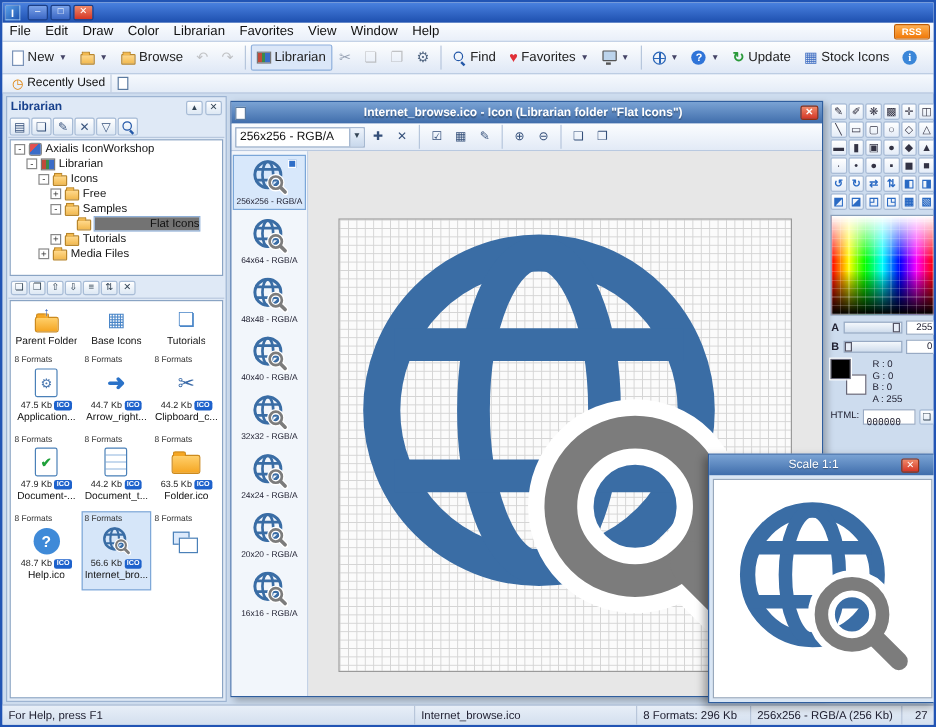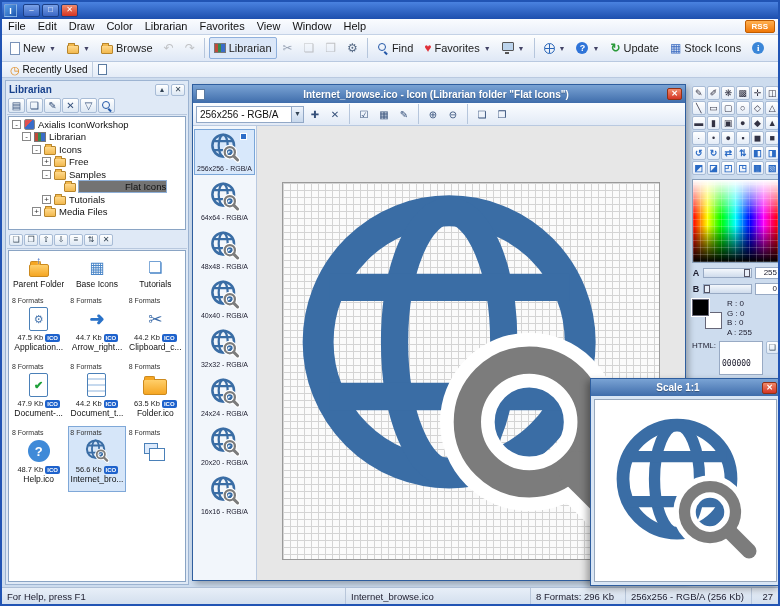--- a/index.html
+++ b/index.html
@@ -196,30 +196,30 @@
   .slider-value { width:24px; height:12px; background:#fff; border:1px solid #98aac4; font-size:8px;
                   text-align:right; padding-right:1px; line-height:10px; }
   .color-info { display:flex; gap:5px; align-items:flex-start; }
   .swatches { position:relative; width:30px; height:30px; flex:none; }
   .sw { position:absolute; width:17px; height:17px; border:1px solid #667; }
   .sw.fg { left:0; top:0; background:#000; z-index:2; outline:1px solid #fff; }
   .sw.bg { right:0; bottom:0; background:#fff; }
   .rgb-col { font-size:8px; color:#223; line-height:9.5px; white-space:nowrap; }
   .html-row { display:flex; align-items:flex-start; gap:3px; font-size:8px; color:#223; }
   .html-field { width:46px; height:13px; background:#fff; border:1px solid #98aac4;
-                font-family:"DejaVu Sans Mono",monospace; font-size:8px; line-height:11px; padding:16px 2px; }
+                font-family:"DejaVu Sans Mono",monospace; font-size:8px; line-height:11px; padding:4px 2px; }
   .mini-btn { width:14px; height:13px; border:1px solid #a8bcd6; background:linear-gradient(#fff,#dde8f4);
               border-radius:2px; font-size:8px; text-align:center; line-height:11px; color:#345; }
 
   
   .scale-window { position:absolute; left:588px; top:376px; width:191px; height:208px; background:#d9e6f5;
                   border:1px solid #2f5e9e; box-shadow:-3px 3px 7px #00000055; display:flex;
                   flex-direction:column; z-index:6; }
   .scale-titlebar { height:17px; background:linear-gradient(#7aa3d4,#3f6dab); display:flex; align-items:center;
-                    padding:0 3px; color:#fff; font-size:10px; font-weight:bold; flex:none;}
+                    padding:0 14px; color:#fff; font-size:10px; font-weight:normal; flex:none;}
   .scale-title { flex:1; text-align:center; text-shadow:0 1px 1px #00000055; }
   .scale-body { flex:1; margin:3px; background:#fff; border:1px solid #98a8bc; display:flex;
                 align-items:center; justify-content:center; }
 
   
   .statusbar { position:absolute; left:0; right:0; bottom:0; height:17px; background:linear-gradient(#e8eff8,#d3dfee);
                border-top:1px solid #aebfd6; display:flex; align-items:center; font-size:9.5px; color:#223; }
   .sb-seg { padding:0 5px; height:100%; display:flex; align-items:center; border-right:1px solid #b8c6da;
             white-space:nowrap; overflow:hidden; }
   .sb-help { flex:1; }

